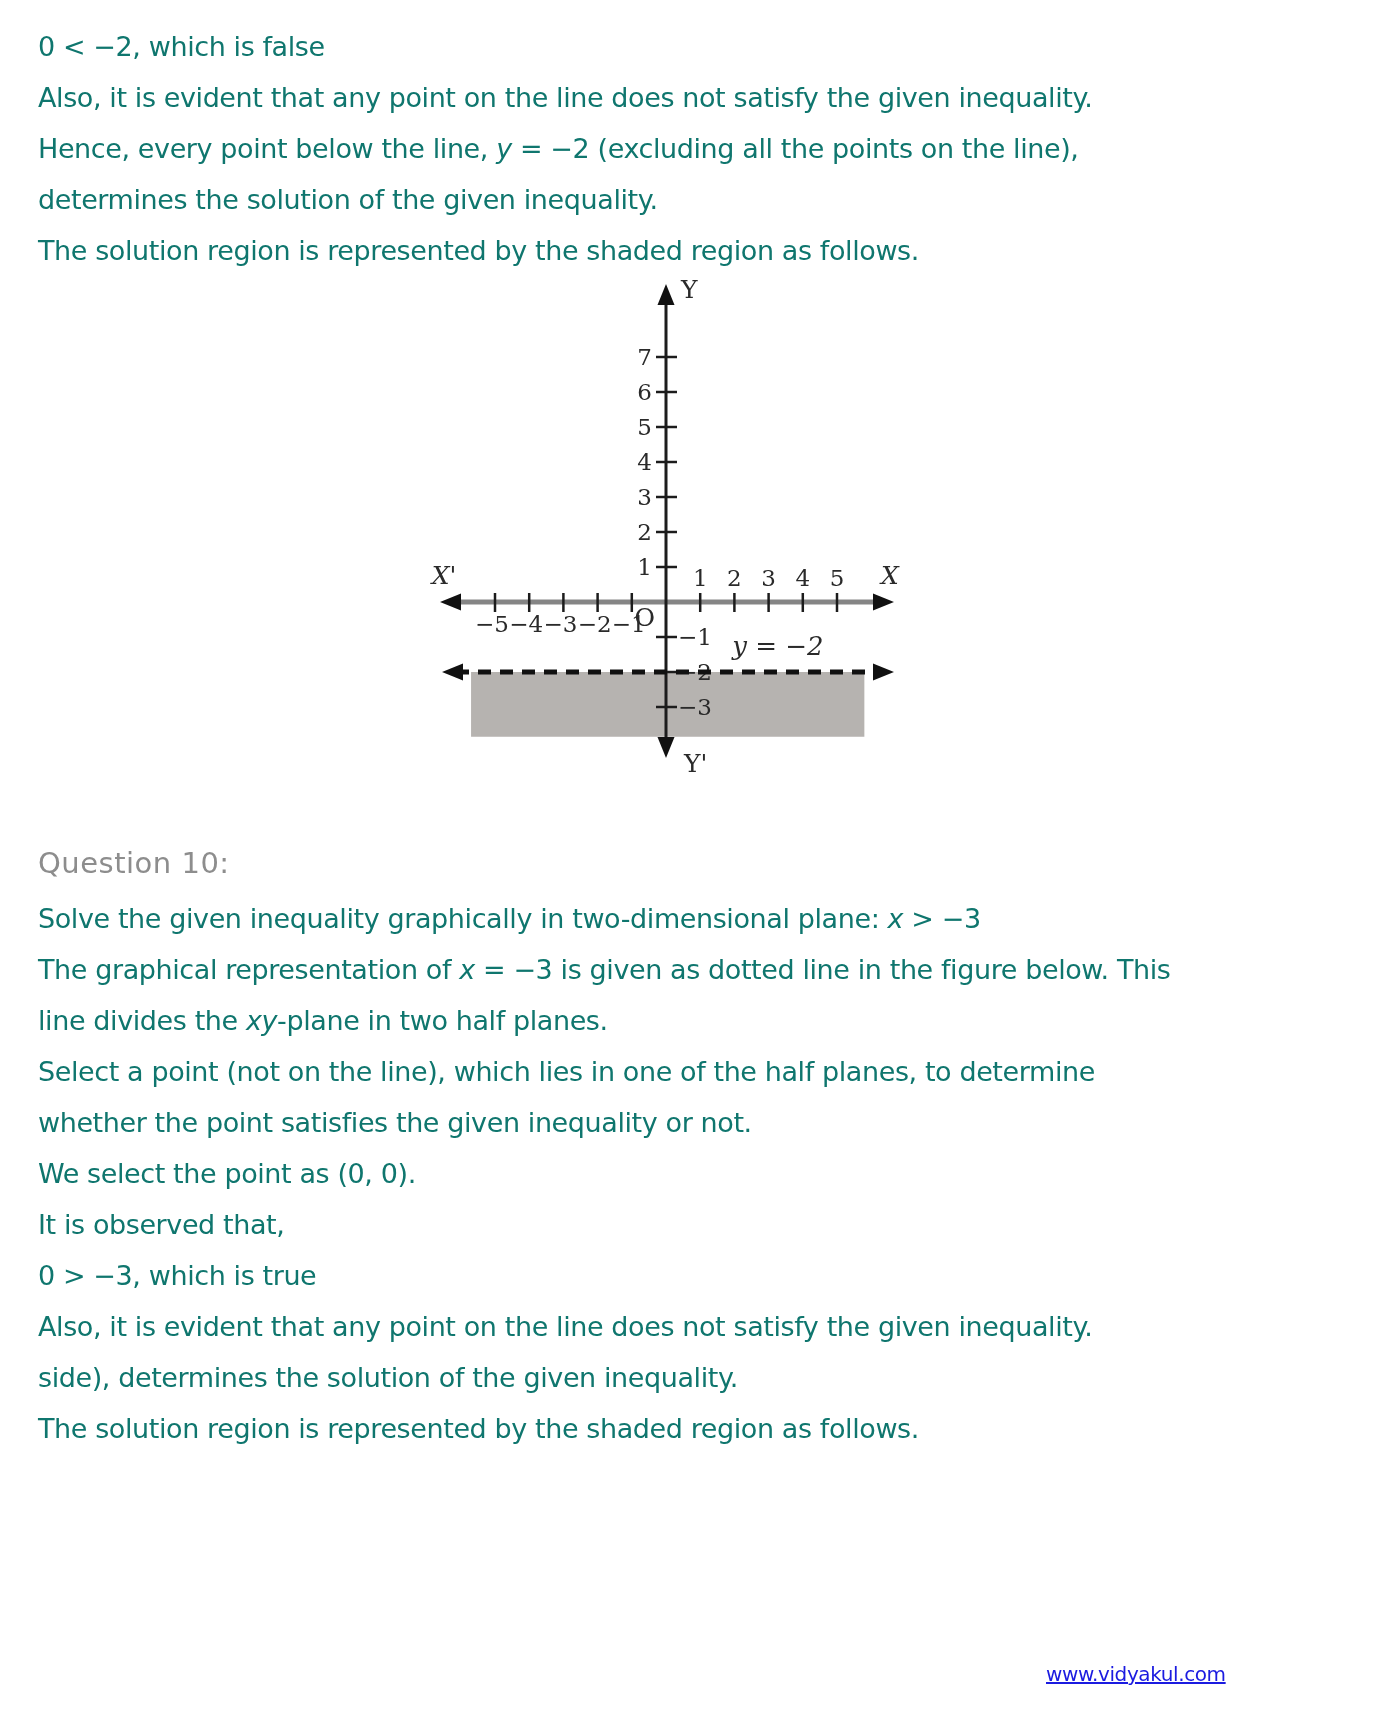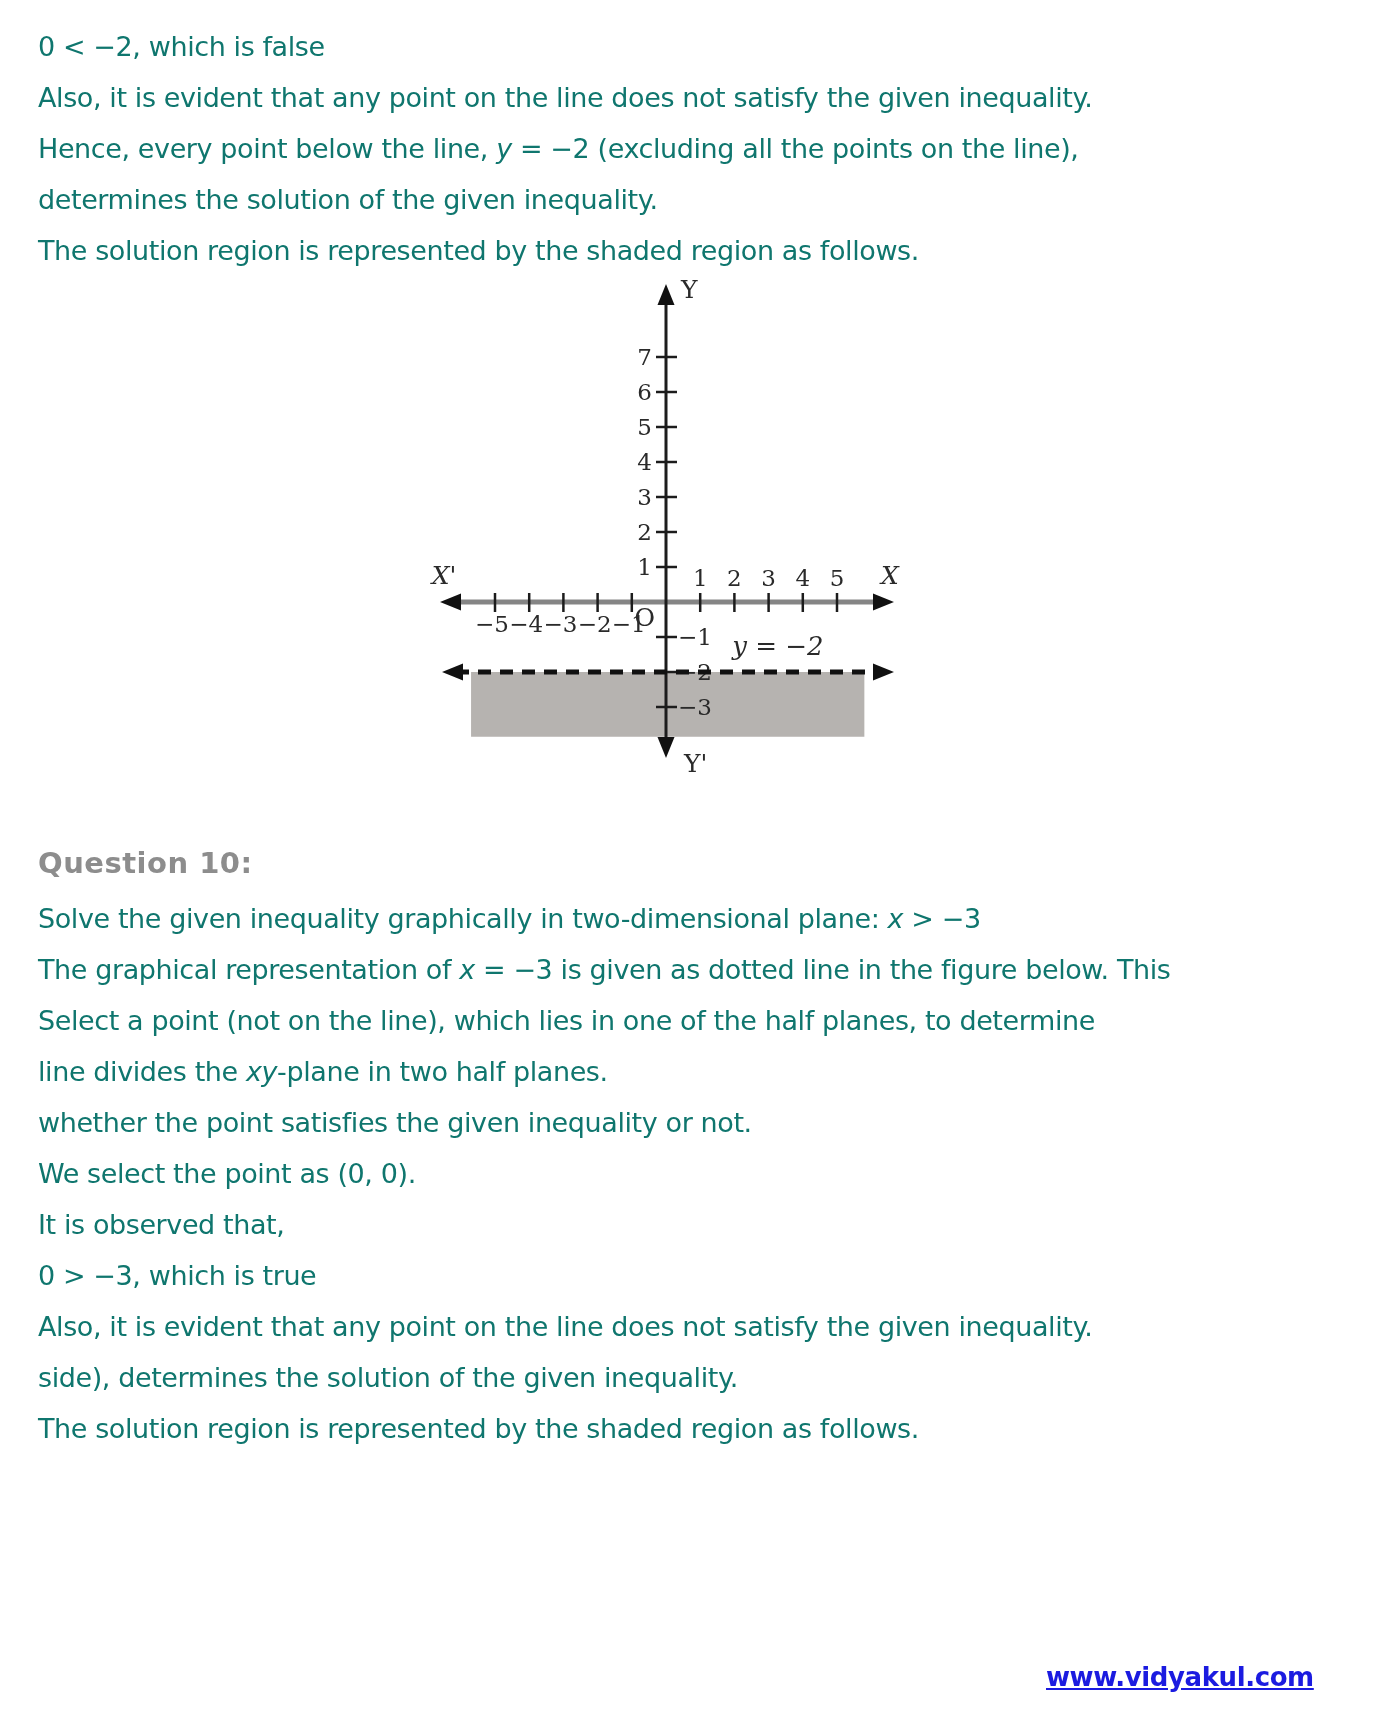--- a/index.html
+++ b/index.html
@@ -23,37 +23,37 @@
     letter-spacing: -0.4px;
     white-space: nowrap;
     color: #0f766e;
   }
   .text-line i { font-style: italic; }
   .question-heading {
     position: absolute;
     left: 38px;
     top: 846px;
     font-size: 29px;
-    font-weight: bold;
+    font-weight: normal;
     color: #8d8d8d;
     letter-spacing: 0.5px;
   }
   .figure-wrap {
     position: absolute;
     left: 398px;
     top: 256px;
     width: 520px;
     height: 525px;
   }
   .footer-link {
     position: absolute;
     left: 1046px;
     top: 1662px;
-    font-size: 26px;
-    font-weight: bold;
+    font-size: 20px;
+    font-weight: normal;
     color: #1b1be0;
     text-decoration: underline;
     letter-spacing: -0.4px;
     cursor: pointer;
   }
 </style>
 </head>
 <body>
 
 <div class="text-block" id="top-block" style="top:21px">
@@ -123,22 +123,22 @@
       <polygon points="496,416 475,407.5 475,424.5" fill="#111"></polygon>
       <text x="380" y="399" font-family="&quot;DejaVu Serif&quot;, &quot;Liberation Serif&quot;, serif" font-size="26" fill="#2a2a2a" text-anchor="middle" font-style="italic">y = −2</text>
     </svg>
 </div>
 
 <div class="question-heading">Question 10:</div>
 
 <div class="text-block" id="question-block" style="top:893px">
     <div class="text-line"><span>Solve the given inequality graphically in two-dimensional plane: </span><i>x</i><span> &gt; −3</span></div>
     <div class="text-line"><span>The graphical representation of </span><i>x</i><span> = −3 is given as dotted line in the figure below. This</span></div>
+    <div class="text-line"><span>line divides the </span><i>xy</i><span>-plane in two half planes.</span></div>
     <div class="text-line"><span>Select a point (not on the line), which lies in one of the half planes, to determine</span></div>
-    <div class="text-line"><span>line divides the </span><i>xy</i><span>-plane in two half planes.</span></div>
     <div class="text-line"><span>whether the point satisfies the given inequality or not.</span></div>
     <div class="text-line"><span>We select the point as (0, 0).</span></div>
     <div class="text-line"><span>It is observed that,</span></div>
     <div class="text-line"><span>0 &gt; −3, which is true</span></div>
     <div class="text-line"><span>Also, it is evident that any point on the line does not satisfy the given inequality.</span></div>
     <div class="text-line"><span>side), determines the solution of the given inequality.</span></div>
     <div class="text-line"><span>The solution region is represented by the shaded region as follows.</span></div>
   </div>
 
 <a class="footer-link">www.vidyakul.com</a>

